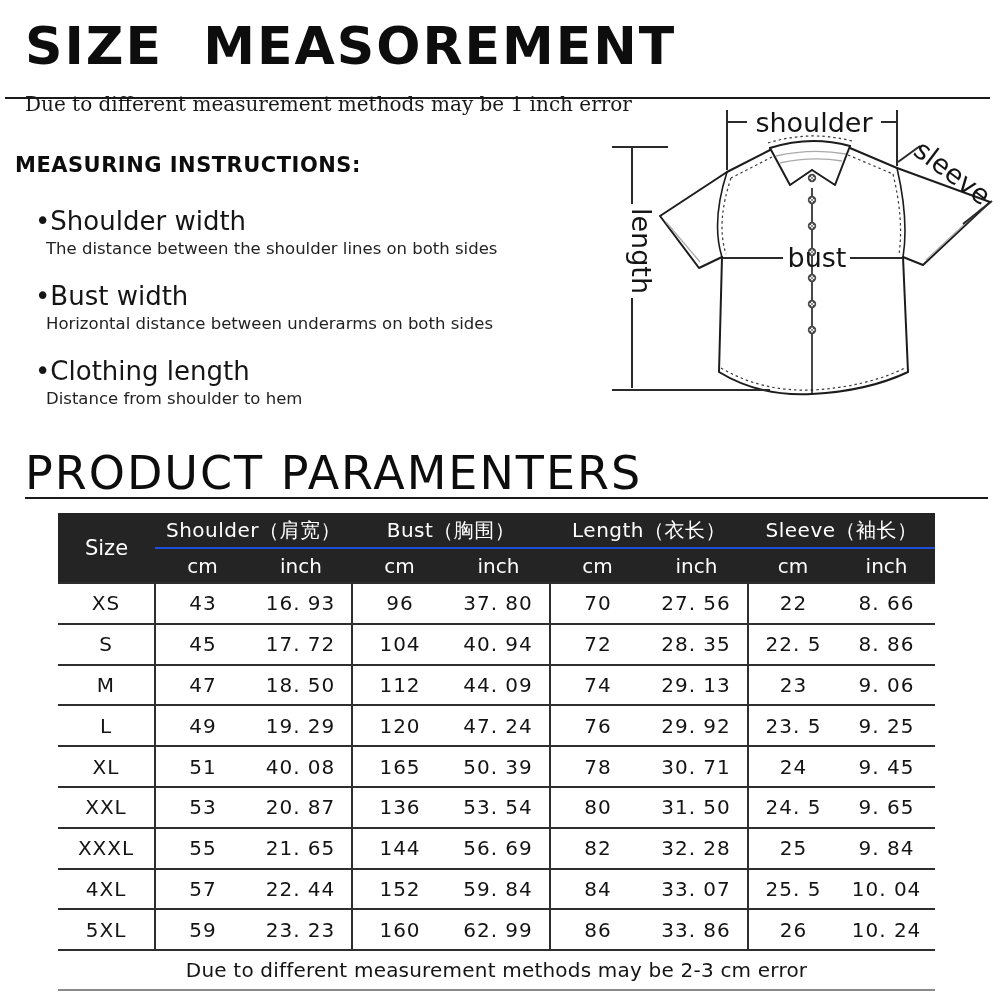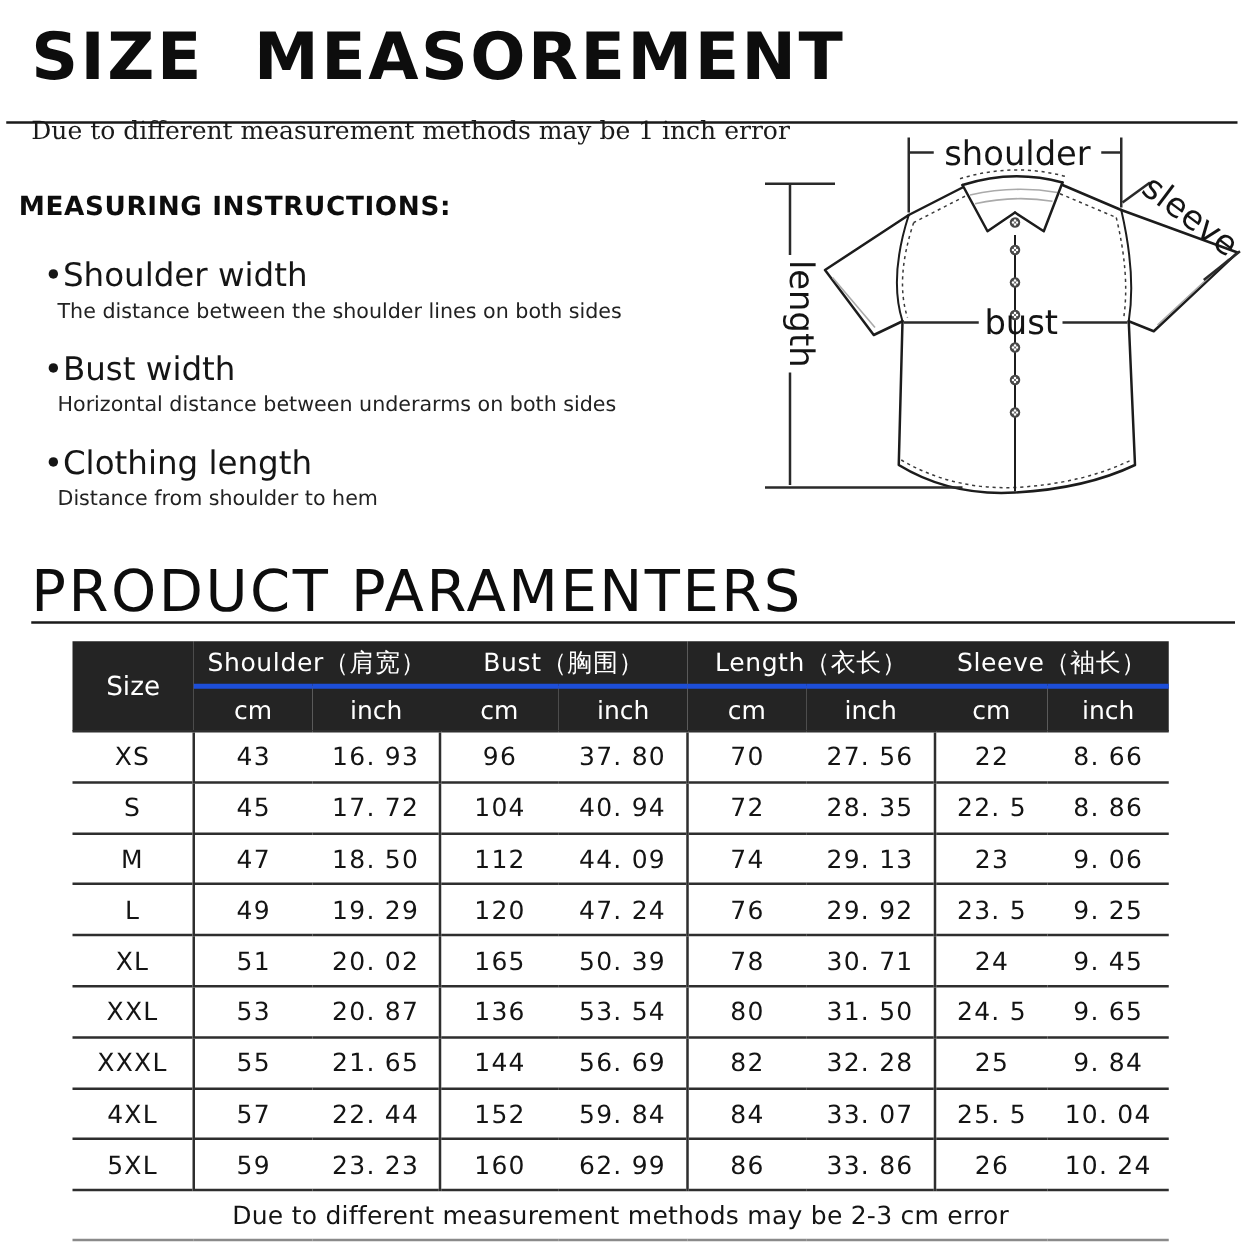--- a/index.html
+++ b/index.html
@@ -32,21 +32,21 @@
   .diagram-label{font-family:"DejaVu Sans","Liberation Sans",sans-serif;font-size:27px;fill:#141414;}
 
   
   #pp-heading{left:25px;top:446px;font-size:46px;font-weight:normal;letter-spacing:2px;color:#0d0d0d;}
   #rule-pp{left:25px;top:497px;width:963px;height:2px;background:#1a1a1a;}
 
   
   #size-table{left:58px;top:513px;width:877px;border-collapse:collapse;table-layout:fixed;}
   #size-table th{background:#242424;color:#fff;font-weight:normal;font-size:20px;}
   #size-table .size-head{font-size:21px;}
-  #size-table .group{height:32px;border-bottom:4px solid #1d4ed8;letter-spacing:0.5px;}
+  #size-table .group{height:32px;border-bottom:2px solid #1d4ed8;letter-spacing:0.5px;}
   #size-table .unit{height:31px;}
   #size-table td{
     text-align:center;height:36.8px;font-size:20px;color:#141414;
     border-top:2px solid #2e2e2e;letter-spacing:1px;white-space:pre;
   }
   #size-table td.group-start{border-left:2px solid #2e2e2e;}
   #size-table tr.footrow td{
     border-top:2px solid #2e2e2e;border-bottom:2px solid #8a8a8a;
     font-size:20px;letter-spacing:0.2px;height:36px;
   }
@@ -214,21 +214,21 @@
         <td class="group-start">120</td>
         <td>47. 24</td>
         <td class="group-start">76</td>
         <td>29. 92</td>
         <td class="group-start">23. 5</td>
         <td>9. 25</td>
       </tr>
       <tr>
         <td>XL</td>
         <td class="group-start">51</td>
-        <td>20. 02</td>
+        <td>40. 08</td>
         <td class="group-start">165</td>
         <td>50. 39</td>
         <td class="group-start">78</td>
         <td>30. 71</td>
         <td class="group-start">24</td>
         <td>9. 45</td>
       </tr>
       <tr>
         <td>XXL</td>
         <td class="group-start">53</td>

